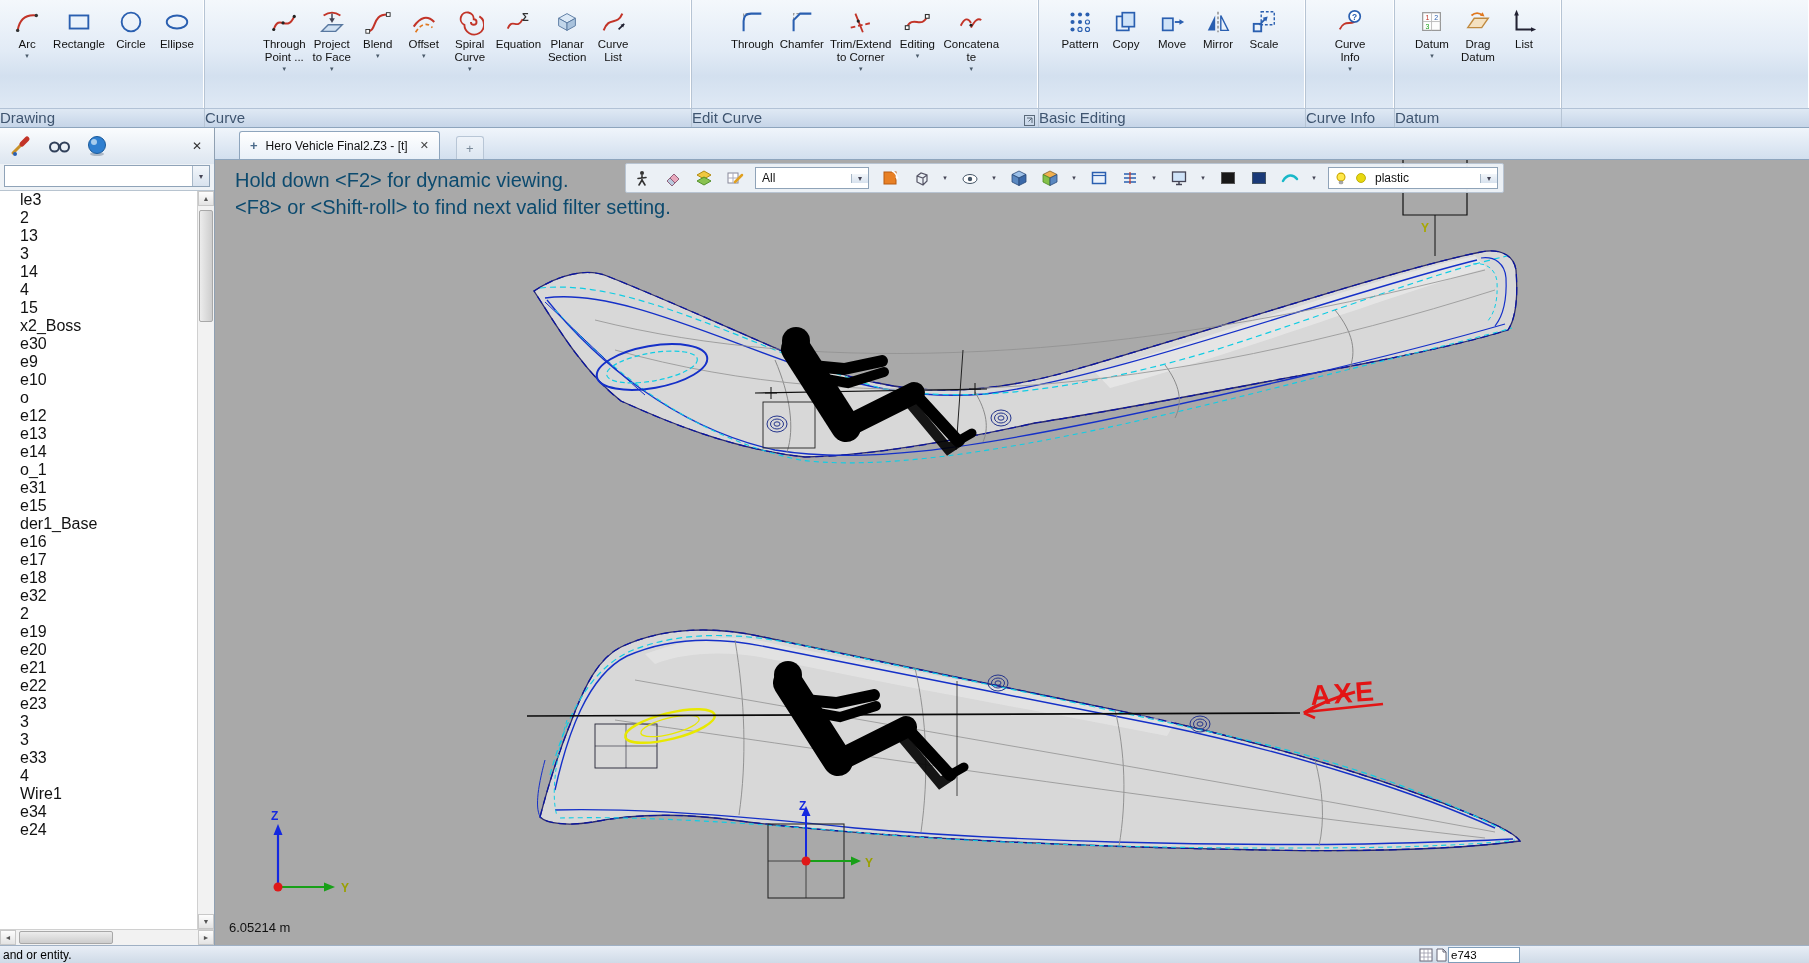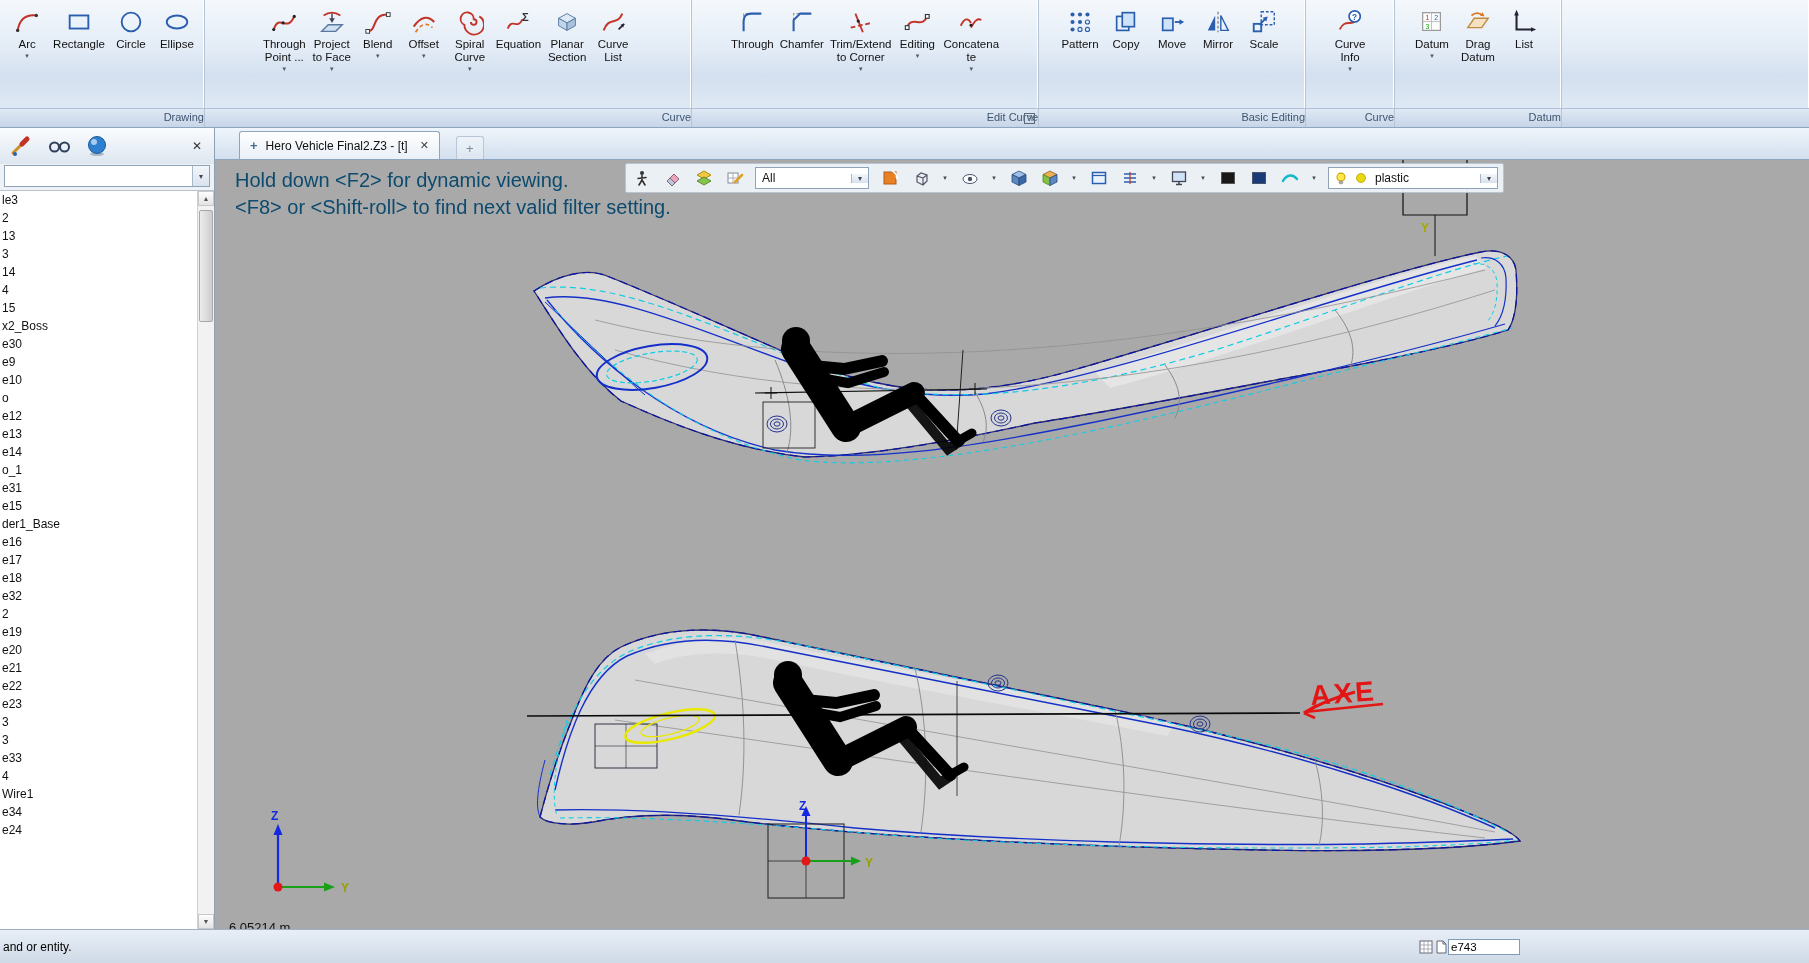--- a/index.html
+++ b/index.html
@@ -6,22 +6,22 @@
   body{width:1809px;height:963px;position:relative;overflow:hidden;
        font-family:"Liberation Sans",sans-serif;background:#c8d4e4;-webkit-user-select:none;user-select:none;}
 
   
   .ribbon{position:absolute;top:0;left:0;width:1809px;height:128px;display:flex;
           background:linear-gradient(#f4f8fc,#e2ebf6 40%,#d3e0ef 60%,#e6eef8);
           border-bottom:1px solid #8ea5bd;box-sizing:border-box;}
   .rgroup{height:100%;display:flex;flex-direction:column;border-right:1px solid #b6c4d4;
           box-shadow:inset -1px 0 0 #ffffff;box-sizing:border-box;}
   .rg-body{flex:1;display:flex;align-items:flex-start;justify-content:center;padding:4px 1px 0;}
-  .rg-title{height:18px;line-height:17px;font-size:11px;text-align:right;color:#3f5570;
-            background:linear-gradient(#dfe9f4,#c6d5e8);border-top:1px solid #b2c2d6;position:relative;padding-left:39px;}
+  .rg-title{height:18px;line-height:17px;font-size:15px;text-align:left;color:#3f5570;
+            background:linear-gradient(#dfe9f4,#c6d5e8);border-top:1px solid #b2c2d6;position:relative;}
   .launcher{position:absolute;right:3px;top:3px;width:11px;height:11px;}
   .rbtn{display:flex;flex-direction:column;align-items:center;padding:2px 3px;min-width:40px;border-radius:3px;}
   .ricon{height:32px;display:flex;align-items:center;justify-content:center;}
   .ricon svg{width:28px;height:28px;}
   .rlabel{font-size:11.5px;line-height:13px;text-align:center;white-space:pre-line;color:#111;}
   .rchev{font-size:7px;color:#4a5a6a;margin-top:1px;line-height:7px;}
 
   
   .panel{position:absolute;left:0;top:128px;width:215px;bottom:18px;background:#eef2f6;
          border-right:1px solid #8fa0b2;display:flex;flex-direction:column;box-sizing:border-box;}
@@ -29,21 +29,21 @@
               background:linear-gradient(#fafcfe,#dde6f0);}
   .phbtn{width:26px;height:26px;display:flex;align-items:center;justify-content:center;}
   .phbtn svg{width:24px;height:24px;}
   .panel-close{margin-left:auto;font-size:12px;color:#333;width:18px;text-align:center;}
   .pcombo{height:20px;margin:1px 4px 3px 4px;background:#fff;border:1px solid #8fa3b8;display:flex;}
   .pcombo-txt{flex:1;}
   .combo-btn{width:16px;background:linear-gradient(#f2f6fa,#d8e2ee);border-left:1px solid #a8b8c8;
              display:flex;align-items:center;justify-content:center;font-size:8px;color:#445;}
   .panel-body{flex:1;display:flex;overflow:hidden;background:#fff;border-top:1px solid #b8c4d0;}
   .tree{flex:1;overflow:hidden;}
-  .tree-item{height:18px;line-height:18px;font-size:12px;padding-left:2px;white-space:nowrap;overflow:hidden;color:#111;}
+  .tree-item{height:18px;line-height:18px;font-size:16px;padding-left:20px;white-space:nowrap;overflow:hidden;color:#111;}
   .vscroll{width:16px;background:#f2f2f2;border-left:1px solid #d0d0d0;display:flex;flex-direction:column;align-items:center;}
   .sc-arrow{height:15px;width:100%;display:flex;align-items:center;justify-content:center;font-size:7px;color:#555;
             background:linear-gradient(#fdfdfd,#e3e3e3);border:1px solid #c8c8c8;box-sizing:border-box;}
   .sc-thumb-v{width:12px;height:110px;margin-top:4px;background:linear-gradient(90deg,#ececec,#cdcdcd);
               border:1px solid #a8a8a8;border-radius:2px;}
   .panel-hscroll{height:15px;display:flex;align-items:center;background:#f2f2f2;border-top:1px solid #d0d0d0;}
   .sc-arrow-h{width:16px;height:100%;display:flex;align-items:center;justify-content:center;font-size:7px;color:#555;
               background:linear-gradient(#fdfdfd,#e3e3e3);border:1px solid #c8c8c8;box-sizing:border-box;}
   .sc-thumb-h{height:11px;width:92px;margin-left:3px;background:linear-gradient(#ececec,#cdcdcd);
               border:1px solid #a8a8a8;border-radius:2px;}
@@ -70,21 +70,21 @@
             padding:1px 5px;background:rgba(238,243,249,0.95);border:1px solid #b8c4d2;border-radius:2px;}
   .vbtn{width:21px;height:21px;display:flex;align-items:center;justify-content:center;}
   .vbtn svg{width:18px;height:18px;}
   .vchev{font-size:7px;color:#445;width:8px;text-align:center;}
   .vcombo{height:20px;border:1px solid #8fa3b8;background:#fff;display:flex;align-items:center;font-size:12px;color:#111;}
   .vcombo .vtxt{padding:0 6px;flex:1;}
   .mat-ico{margin-left:4px;display:flex;align-items:center;}
   .mat-ico svg{width:16px;height:16px;}
 
   
-  .statusbar{position:absolute;left:0;bottom:0;width:1809px;height:34px;
+  .statusbar{position:absolute;left:0;bottom:0;width:1809px;height:18px;
              background:linear-gradient(#e8eef6,#cfdae7);border-top:1px solid #9fb0c4;
              font-size:12px;display:flex;align-items:center;box-sizing:border-box;}
   .status-prompt{margin-left:3px;color:#000;}
   .status-right{position:absolute;left:1418px;display:flex;align-items:center;gap:0;}
   .sico{width:15px;height:15px;display:flex;align-items:center;justify-content:center;}
   .sico svg{width:14px;height:14px;}
   .cmd-input{width:66px;height:14px;border:1px solid #7f9db9;background:#fff;font-size:11.5px;
              padding:0 2px;font-family:"Liberation Sans",sans-serif;}
 </style>
 </head>

